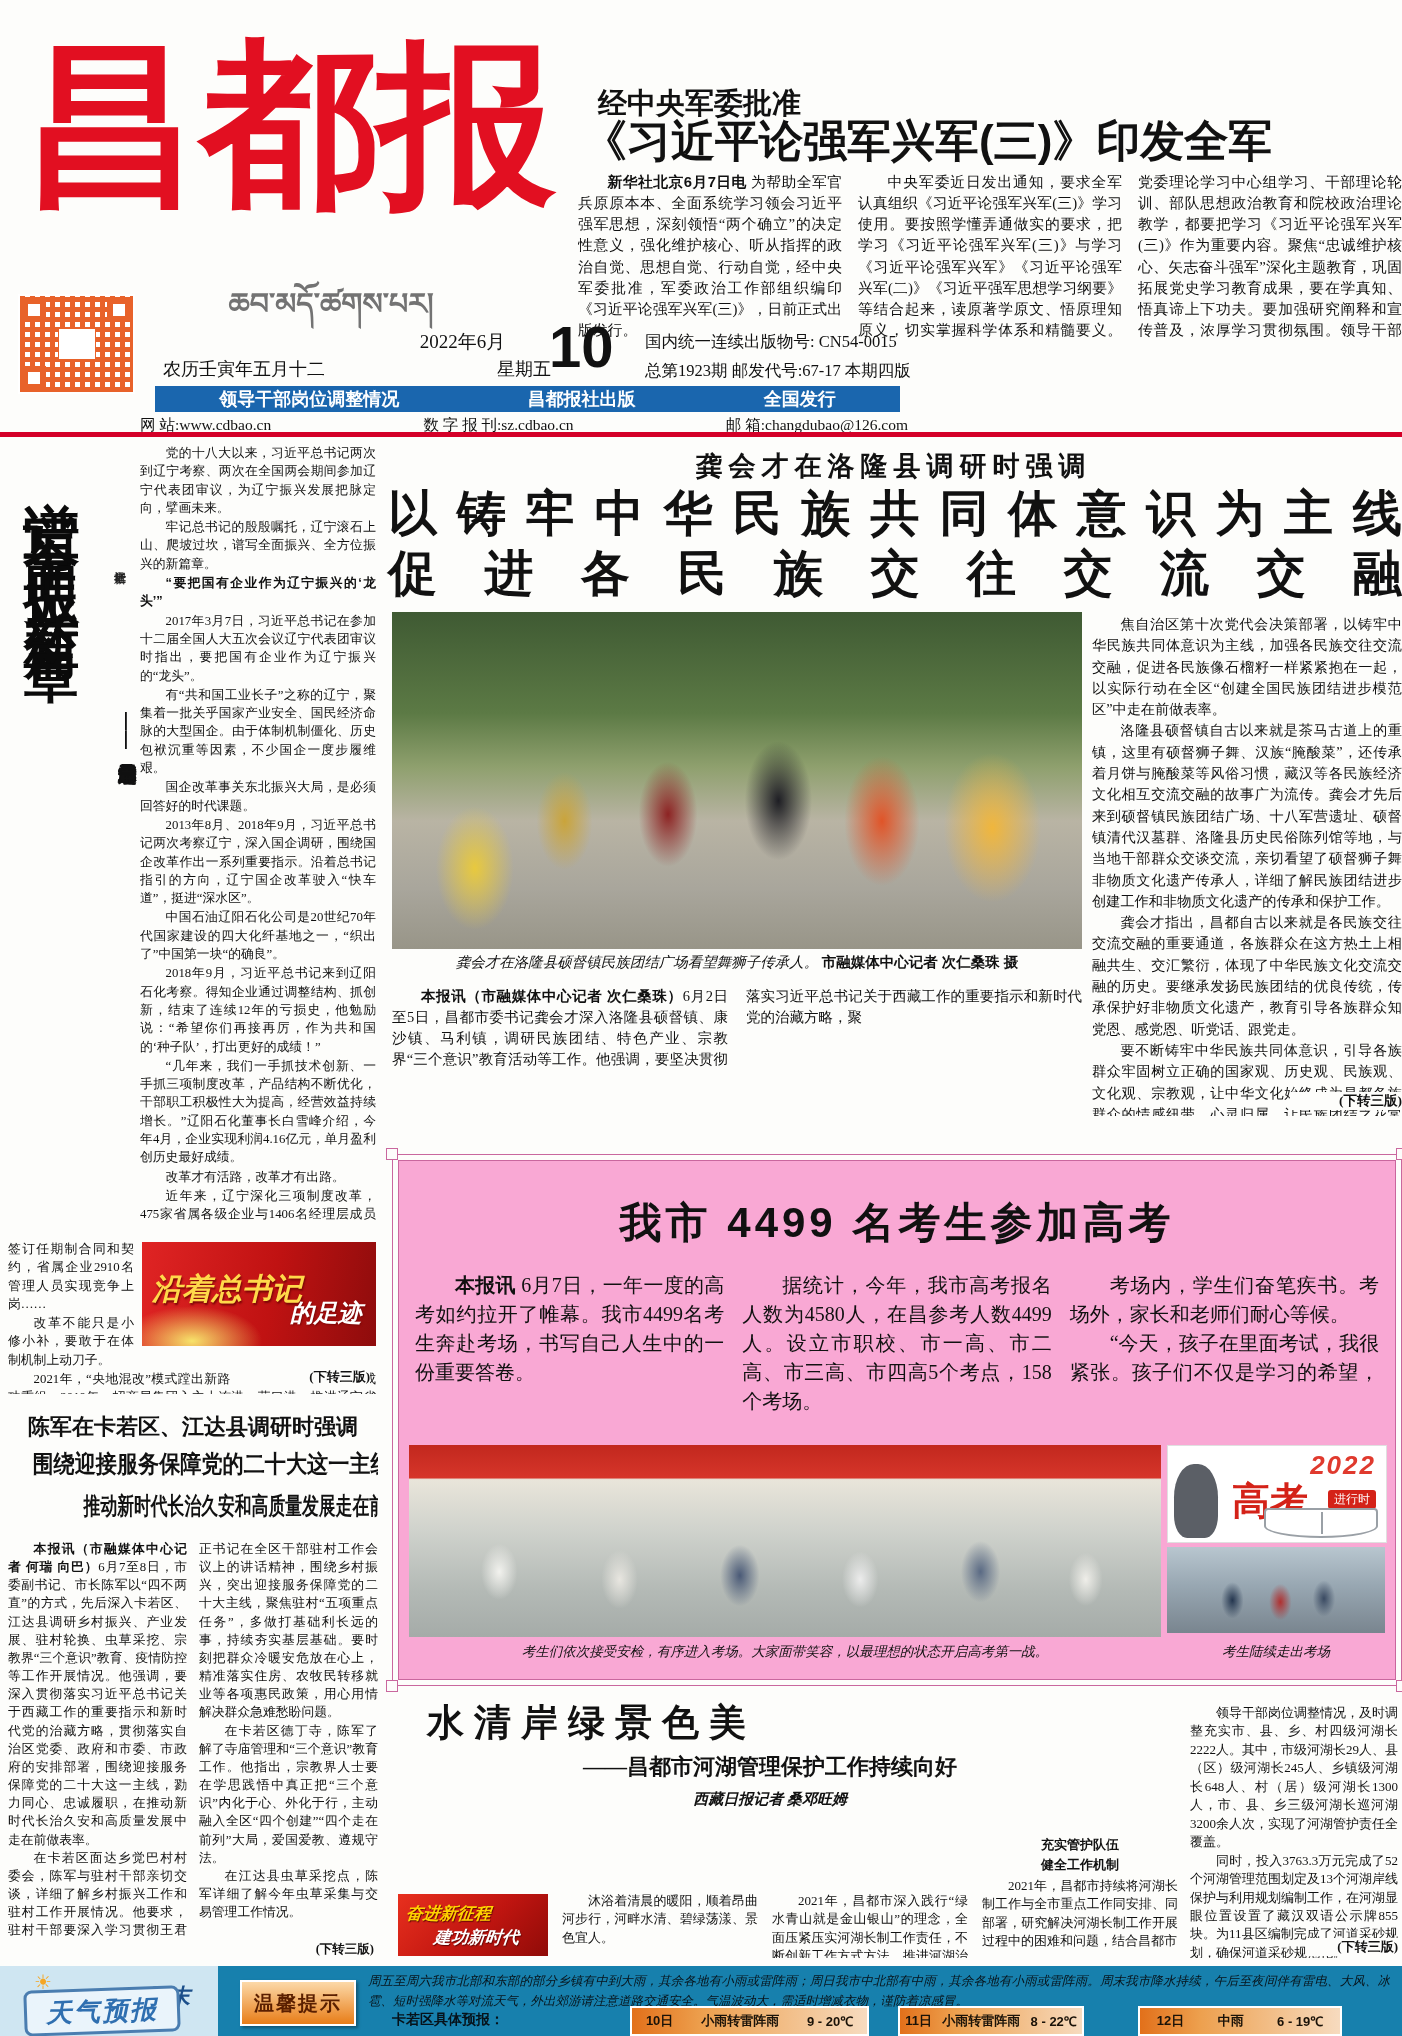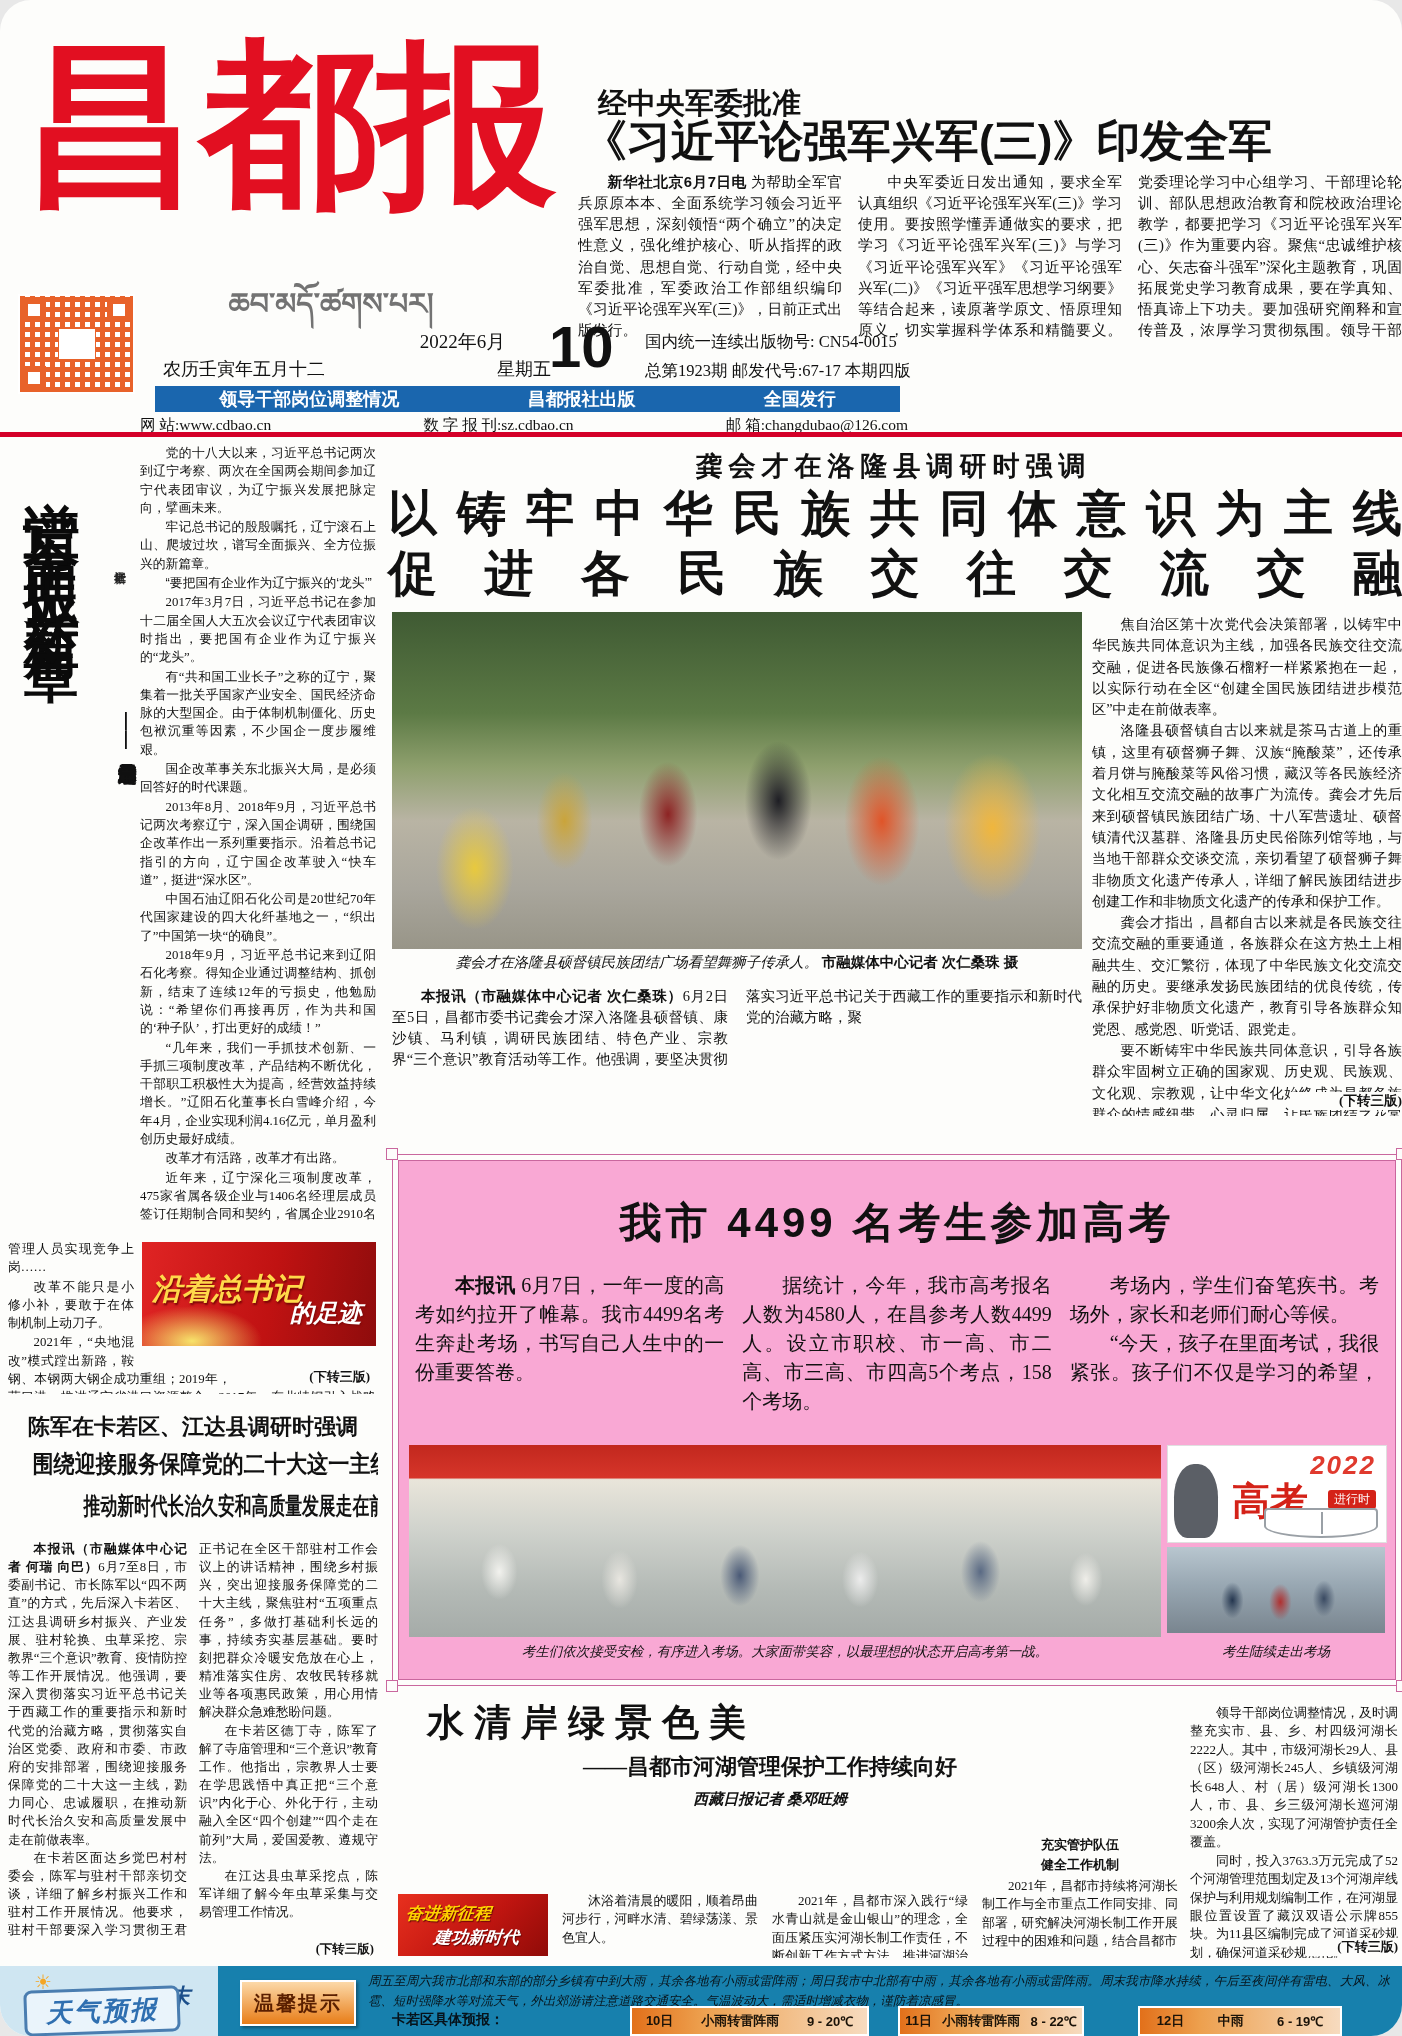--- a/index.html
+++ b/index.html
@@ -1,17 +1,17 @@
 <!DOCTYPE html>
 <html><head>
 <meta charset="utf-8">
 <style>
   html,body{margin:0;padding:0;background:#e8e8e8;}
   .page{position:relative;width:1402px;height:2036px;margin:0 auto;background:#fdfdfb;
-        font-family:"Liberation Serif",serif;color:#111;overflow:hidden;border-radius:31px;}
+        font-family:"Liberation Serif",serif;color:#111;overflow:hidden;}
   .abs{position:absolute;}
   p{margin:0;text-indent:2em;text-align:justify;}
 
   
   .mast-title{left:22px;top:6px;width:548px;height:260px;font-size:178px;line-height:1.35;
               font-weight:bold;color:#e20f21;display:flex;justify-content:space-between;
               font-family:"Liberation Serif",serif;}
   .mast-tibetan{left:125px;top:270px;width:412px;text-align:center;font-size:30px;font-weight:bold;color:#737373;}
   .qr{left:20px;top:296px;width:113px;height:96px;background:
       repeating-linear-gradient(0deg,#e8622a 0 5px,rgba(255,255,255,0) 5px 10px),
@@ -47,21 +47,21 @@
            font-family:"Liberation Sans",sans-serif;}
   .ln-banner{float:right;width:234px;height:104px;margin:2px 0 8px 8px;position:relative;overflow:hidden;
              background:linear-gradient(100deg,#e02424 0%,#c01212 55%,#8e0c0c 100%);}
   .ln-banner .b1{position:absolute;left:10px;top:26px;font-size:30px;font-weight:900;font-style:italic;
                  color:#ffd94a;text-shadow:1px 2px 2px #7a0606;}
   .ln-banner .b2{position:absolute;right:14px;top:54px;font-size:24px;font-weight:900;font-style:italic;
                  color:#fff;text-shadow:1px 1px 2px #7a0606;}
   .ln-banner .shine{position:absolute;left:-20px;bottom:-30px;width:140px;height:70px;border-radius:50%;
                  background:radial-gradient(closest-side,#f7e36a,rgba(247,227,106,0));}
   .ln p{margin-bottom:1px;}
-  .ln .bold{font-weight:normal;font-family:"Liberation Sans",sans-serif;}
+  .ln .bold{font-weight:bold;font-family:"Liberation Sans",sans-serif;}
   .ln-jump{left:230px;top:1368px;width:140px;text-align:right;font-size:13px;font-weight:bold;background:#fdfdfb;}
 
   
   .cj{left:8px;top:1398px;width:370px;height:564px;overflow:hidden;}
   .cj-kicker{position:absolute;left:0;top:14px;width:370px;text-align:center;font-size:22px;font-weight:900;
              font-family:"Liberation Sans",sans-serif;}
   .cj-h{position:absolute;left:0;width:370px;text-align:center;font-family:"Liberation Sans",sans-serif;}
   .cj-h1{top:50px;} .cj-h2{top:92px;}
   .cj-h1 span{display:inline-block;font-size:24px;font-weight:900;white-space:nowrap;transform:scaleX(0.88);}
   .cj-h2 span{display:inline-block;font-size:24px;font-weight:900;white-space:nowrap;transform:scaleX(0.70);}

